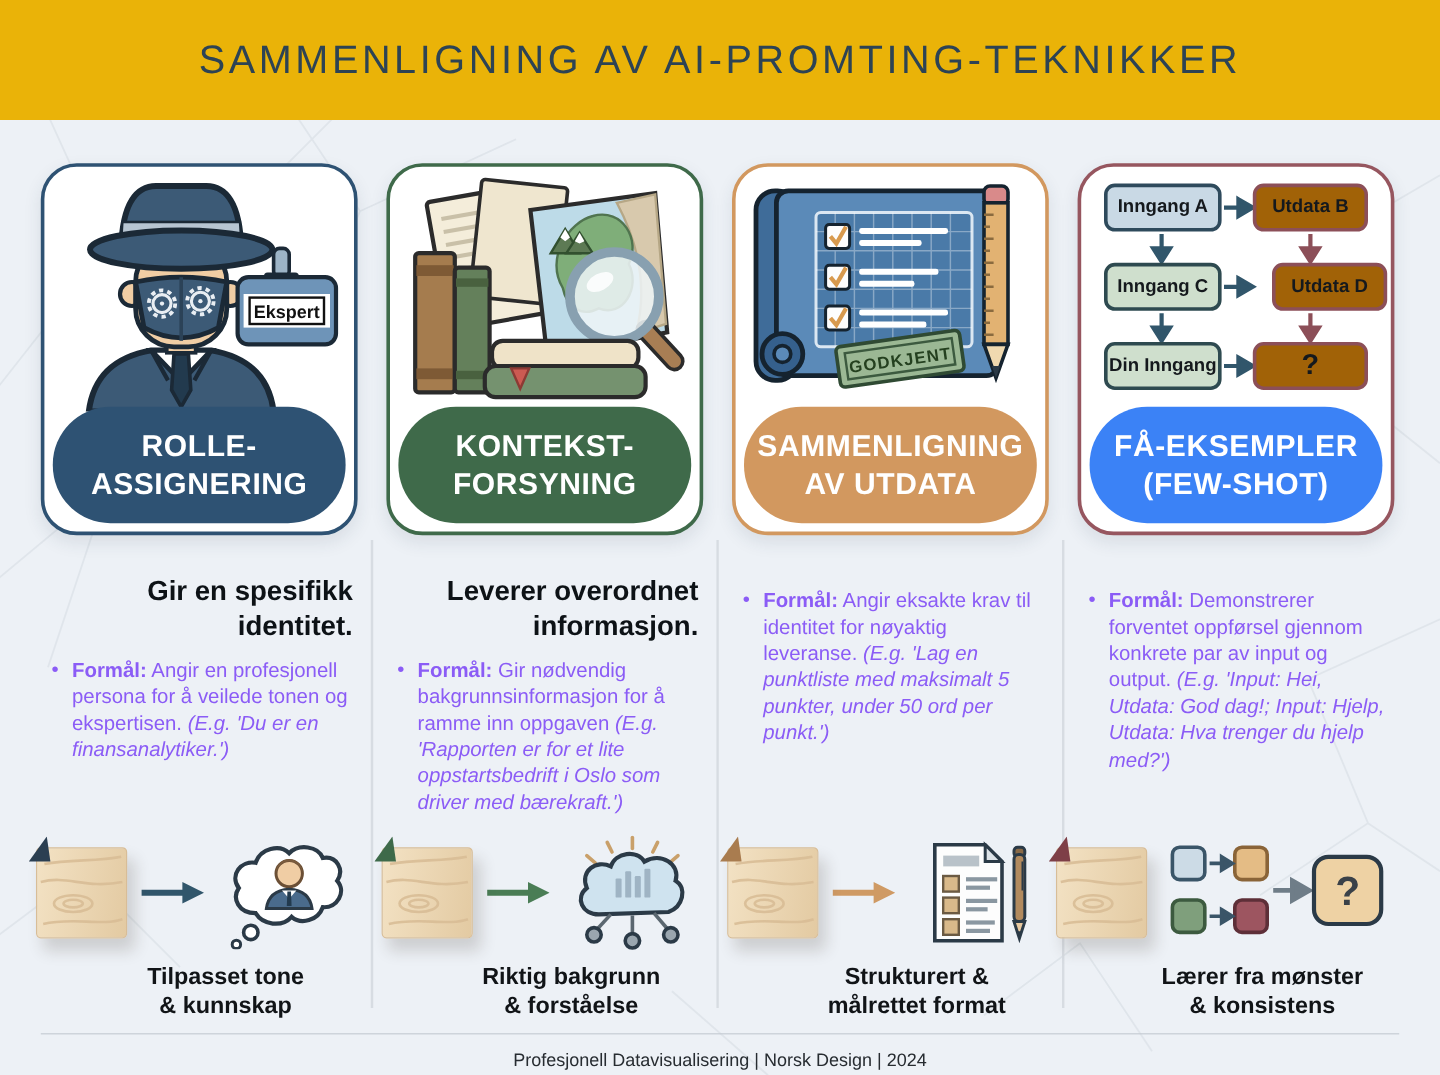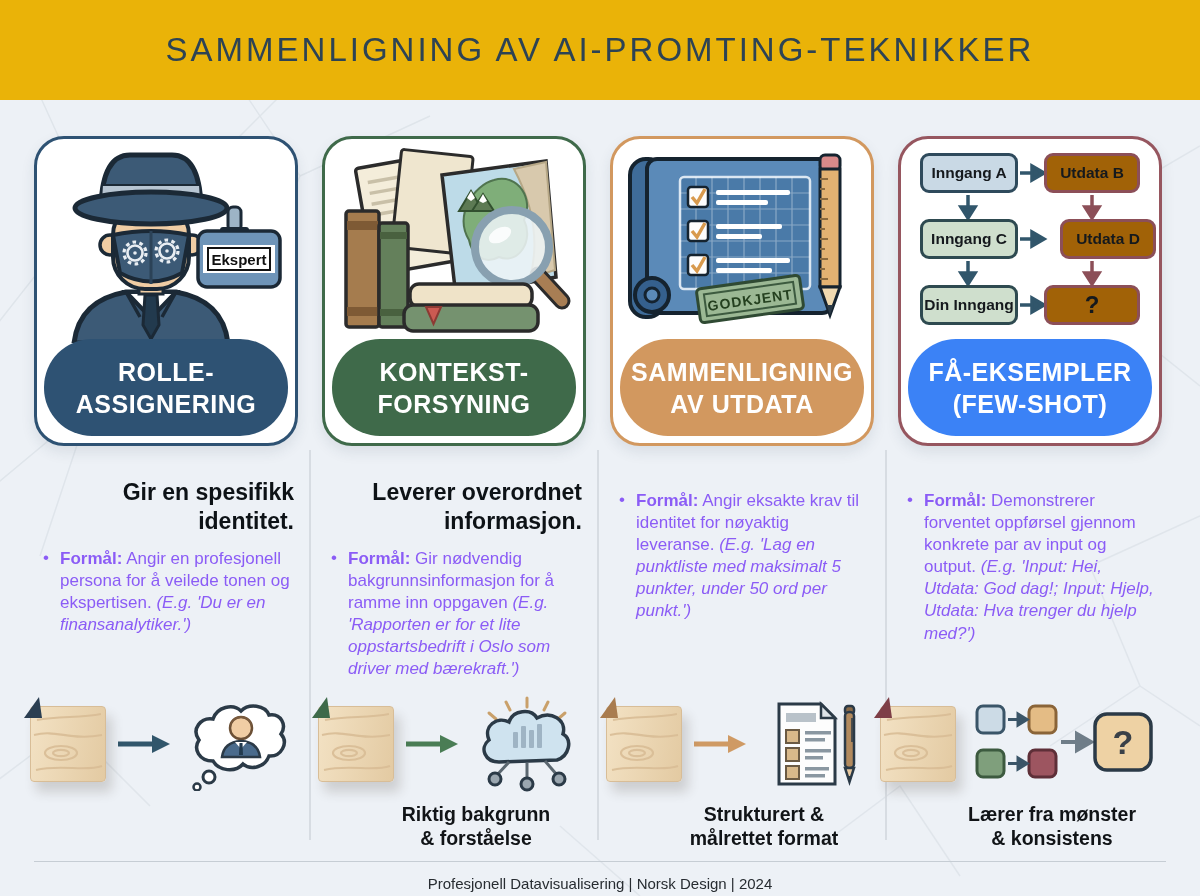--- a/index.html
+++ b/index.html
@@ -354,20 +354,22 @@
             <circle cx="54" cy="31" r="11" fill="#f0cda4" stroke="#6b4f35" stroke-width="2.5"></circle>
             <path d="M43,30 a11,11 0 0 1 22,0 q-3,-9 -11,-9 q-8,0 -11,9" fill="#7a5b3e"></path>
             <path d="M35,60 Q37,45 54,44 Q71,45 73,60 Z" fill="#4a6b8c" stroke="#2b3a47" stroke-width="2.5"></path>
             <path d="M48,45 L54,52 L60,45 Z" fill="#ffffff"></path>
             <path d="M52.5,46 L55.5,46 L56,58 L52,58 Z" fill="#223a4e"></path>
             <circle cx="22" cy="80" r="6" fill="#ffffff" stroke="#2b3a47" stroke-width="3"></circle>
             <circle cx="10" cy="90" r="3.5" fill="#ffffff" stroke="#2b3a47" stroke-width="2.5"></circle>
           </svg>
         </div>
       </div>
+      <div class="outcome-label">Tilpasset tone
+&amp; kunnskap</div>
     </div>
 
     <div class="bcell k1">
       <div class="brow">
         <div class="block">
           <svg class="tri" width="20" height="22">
               <polygon points="0,21 15,0 18,21" fill="#3e6a4a"></polygon>
             </svg>
           <svg width="74" height="74" viewBox="0 0 74 74">
             <g stroke="#d9bd96" stroke-width="2.2" fill="none" opacity="0.9">

